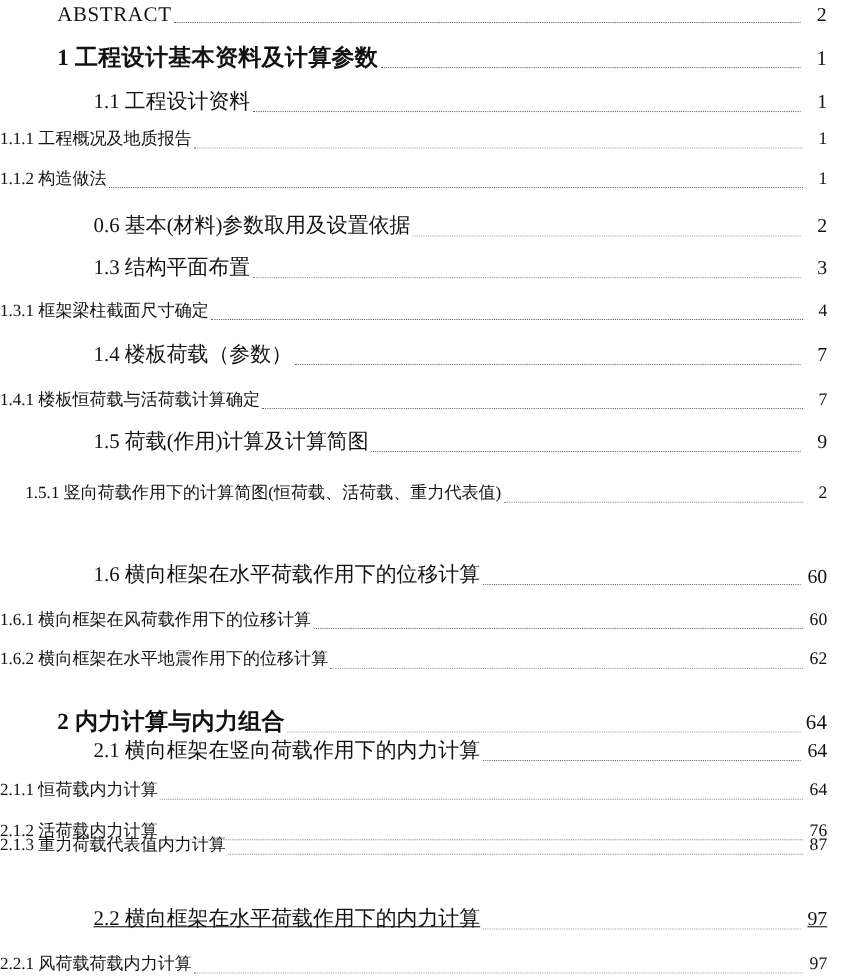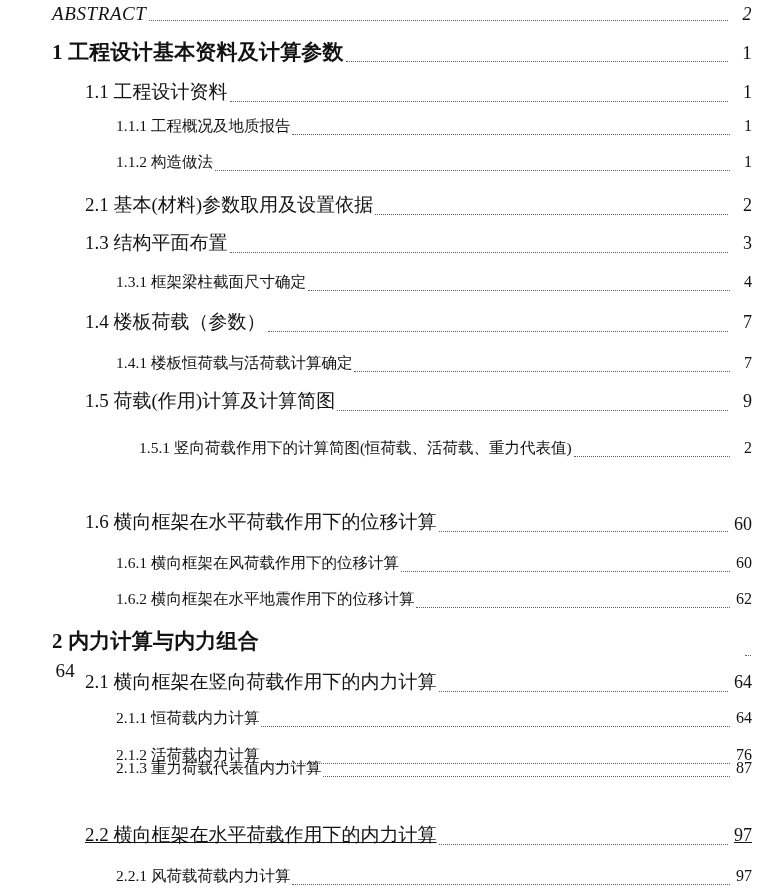--- a/index.html
+++ b/index.html
@@ -73,36 +73,34 @@
     letter-spacing: 0.2px;
   }
   .lvl0 .entry-page { font-size: 19px; font-weight: normal; min-width: 22px; }
   .lvl0 .leader { margin-bottom: 4px; }
 
   
   .lvl0.plain {
     font-weight: normal;
     font-size: 19px;
     letter-spacing: 0.6px;
-    font-style: italic;
   }
   .lvl0.plain .entry-page { font-size: 18px; }
 
   
   .lvl1 {
     padding-left: 85px;
     padding-right: 28px;
     font-size: 19px;
     font-weight: normal;
   }
   .lvl1 .entry-page { font-size: 18px; min-width: 22px; }
 
   
   .lvl2 {
-    padding-left: 116px;
     padding-right: 28px;
     font-size: 15.5px;
     font-weight: normal;
   }
   .lvl2 .entry-page { font-size: 16px; min-width: 20px; }
   .lvl2 .leader { margin-bottom: 2px; }
 </style>
 </head>
 <body>
 
@@ -126,21 +124,21 @@
       <span class="entry-title">1.1.1 工程概况及地质报告</span>
       <span class="leader"></span>
       <span class="entry-page">1</span>
     </div>
     <div class="toc-entry lvl2" style="top: 152px;">
       <span class="entry-title">1.1.2 构造做法</span>
       <span class="leader"></span>
       <span class="entry-page">1</span>
     </div>
     <div class="toc-entry lvl1" style="top: 192px;">
-      <span class="entry-title">2.1 基本(材料)参数取用及设置依据</span>
+      <span class="entry-title">0.6 基本(材料)参数取用及设置依据</span>
       <span class="leader"></span>
       <span class="entry-page">2</span>
     </div>
     <div class="toc-entry lvl1" style="top: 230px;">
       <span class="entry-title">1.3 结构平面布置</span>
       <span class="leader"></span>
       <span class="entry-page">3</span>
     </div>
     <div class="toc-entry lvl2" style="top: 272px;">
       <span class="entry-title">1.3.1 框架梁柱截面尺寸确定</span>
@@ -175,21 +173,21 @@
     <div class="toc-entry lvl2" style="top: 553px;">
       <span class="entry-title">1.6.1 横向框架在风荷载作用下的位移计算</span>
       <span class="leader"></span>
       <span class="entry-page">60</span>
     </div>
     <div class="toc-entry lvl2" style="top: 589px;">
       <span class="entry-title">1.6.2 横向框架在水平地震作用下的位移计算</span>
       <span class="leader"></span>
       <span class="entry-page">62</span>
     </div>
-    <div class="toc-entry lvl0" style="top: 627px; flex-direction: column;">
+    <div class="toc-entry lvl0" style="top: 642px;">
       <span class="entry-title">2 内力计算与内力组合</span>
       <span class="leader"></span>
       <span class="entry-page">64</span>
     </div>
     <div class="toc-entry lvl1" style="top: 669px;">
       <span class="entry-title">2.1 横向框架在竖向荷载作用下的内力计算</span>
       <span class="leader"></span>
       <span class="entry-page">64</span>
     </div>
     <div class="toc-entry lvl2" style="top: 708px;">

